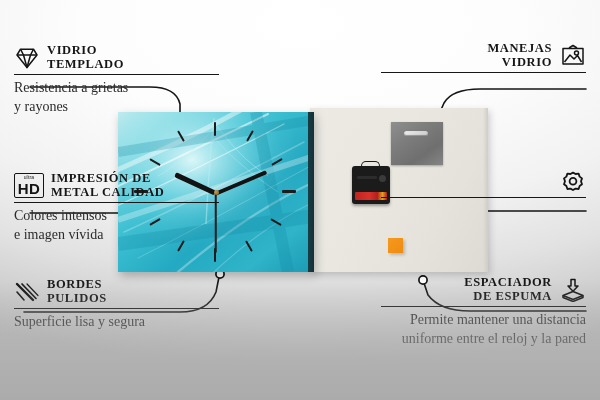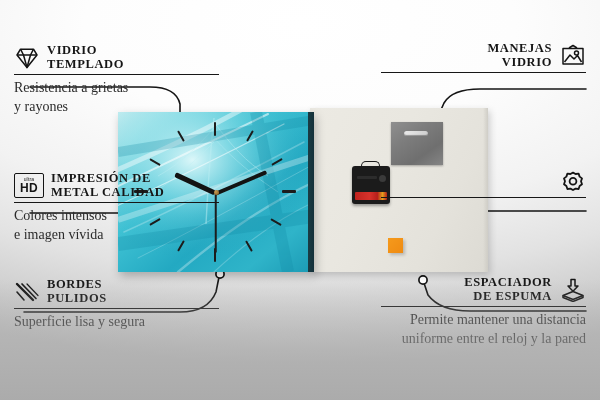--- a/index.html
+++ b/index.html
@@ -40,21 +40,21 @@
   .ico{width:26px;height:24px;flex:0 0 26px;display:block;}
   .ico svg{display:block;width:26px;height:24px;}
 
   
   .hdbox{
     width:28px;height:23px;flex:0 0 28px;border:1.6px solid #141414;border-radius:2px;
     display:flex;flex-direction:column;align-items:center;justify-content:center;
     font-family:"Liberation Sans", sans-serif;color:#141414;line-height:1;
   }
   .hdbox .u{font-size:5px;letter-spacing:.2px;margin-bottom:.5px;}
-  .hdbox .h{font-size:12px;font-weight:700;letter-spacing:.3px;}
+  .hdbox .h{font-size:15px;font-weight:700;letter-spacing:.3px;}
 
   
   #f-vidrio   {left:14px; top:44px;}
   #f-impresion{left:14px; top:172px;}
   #f-bordes   {left:14px; top:278px;}
   #f-manejas  {left:381px;top:42px;}
   #f-mecanismo{left:381px;top:170px;}
   #f-espaciador{left:381px;top:276px;}
 
   

